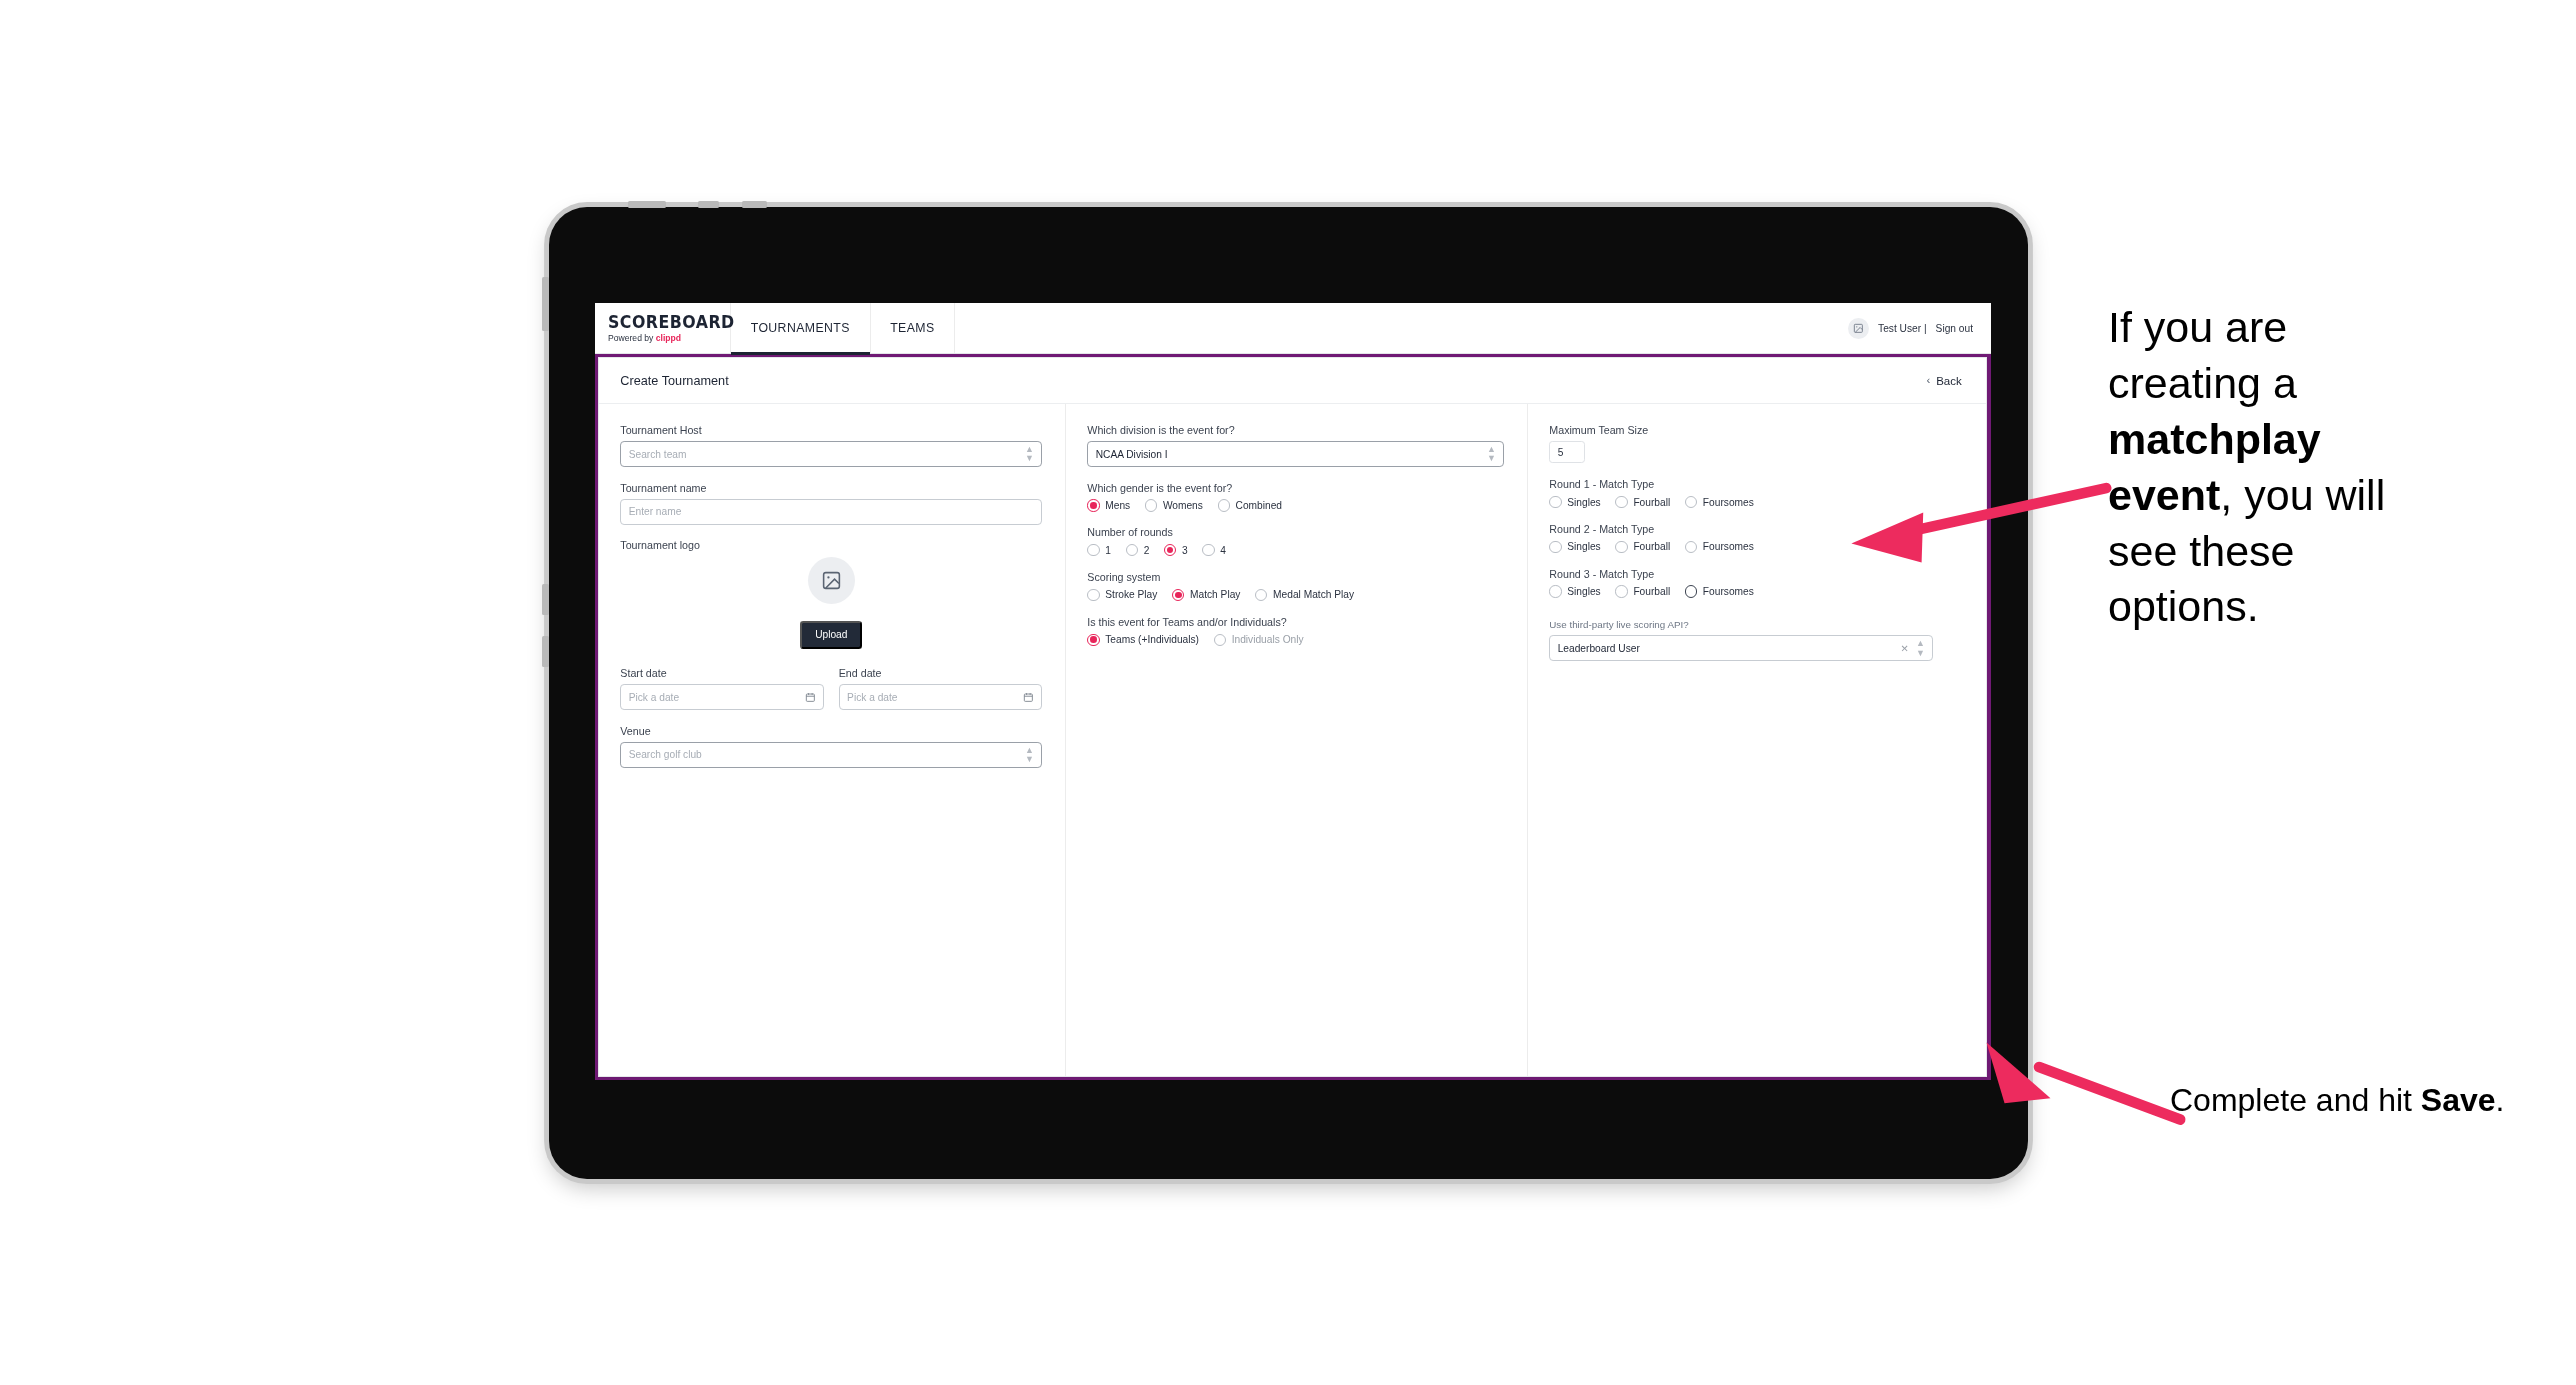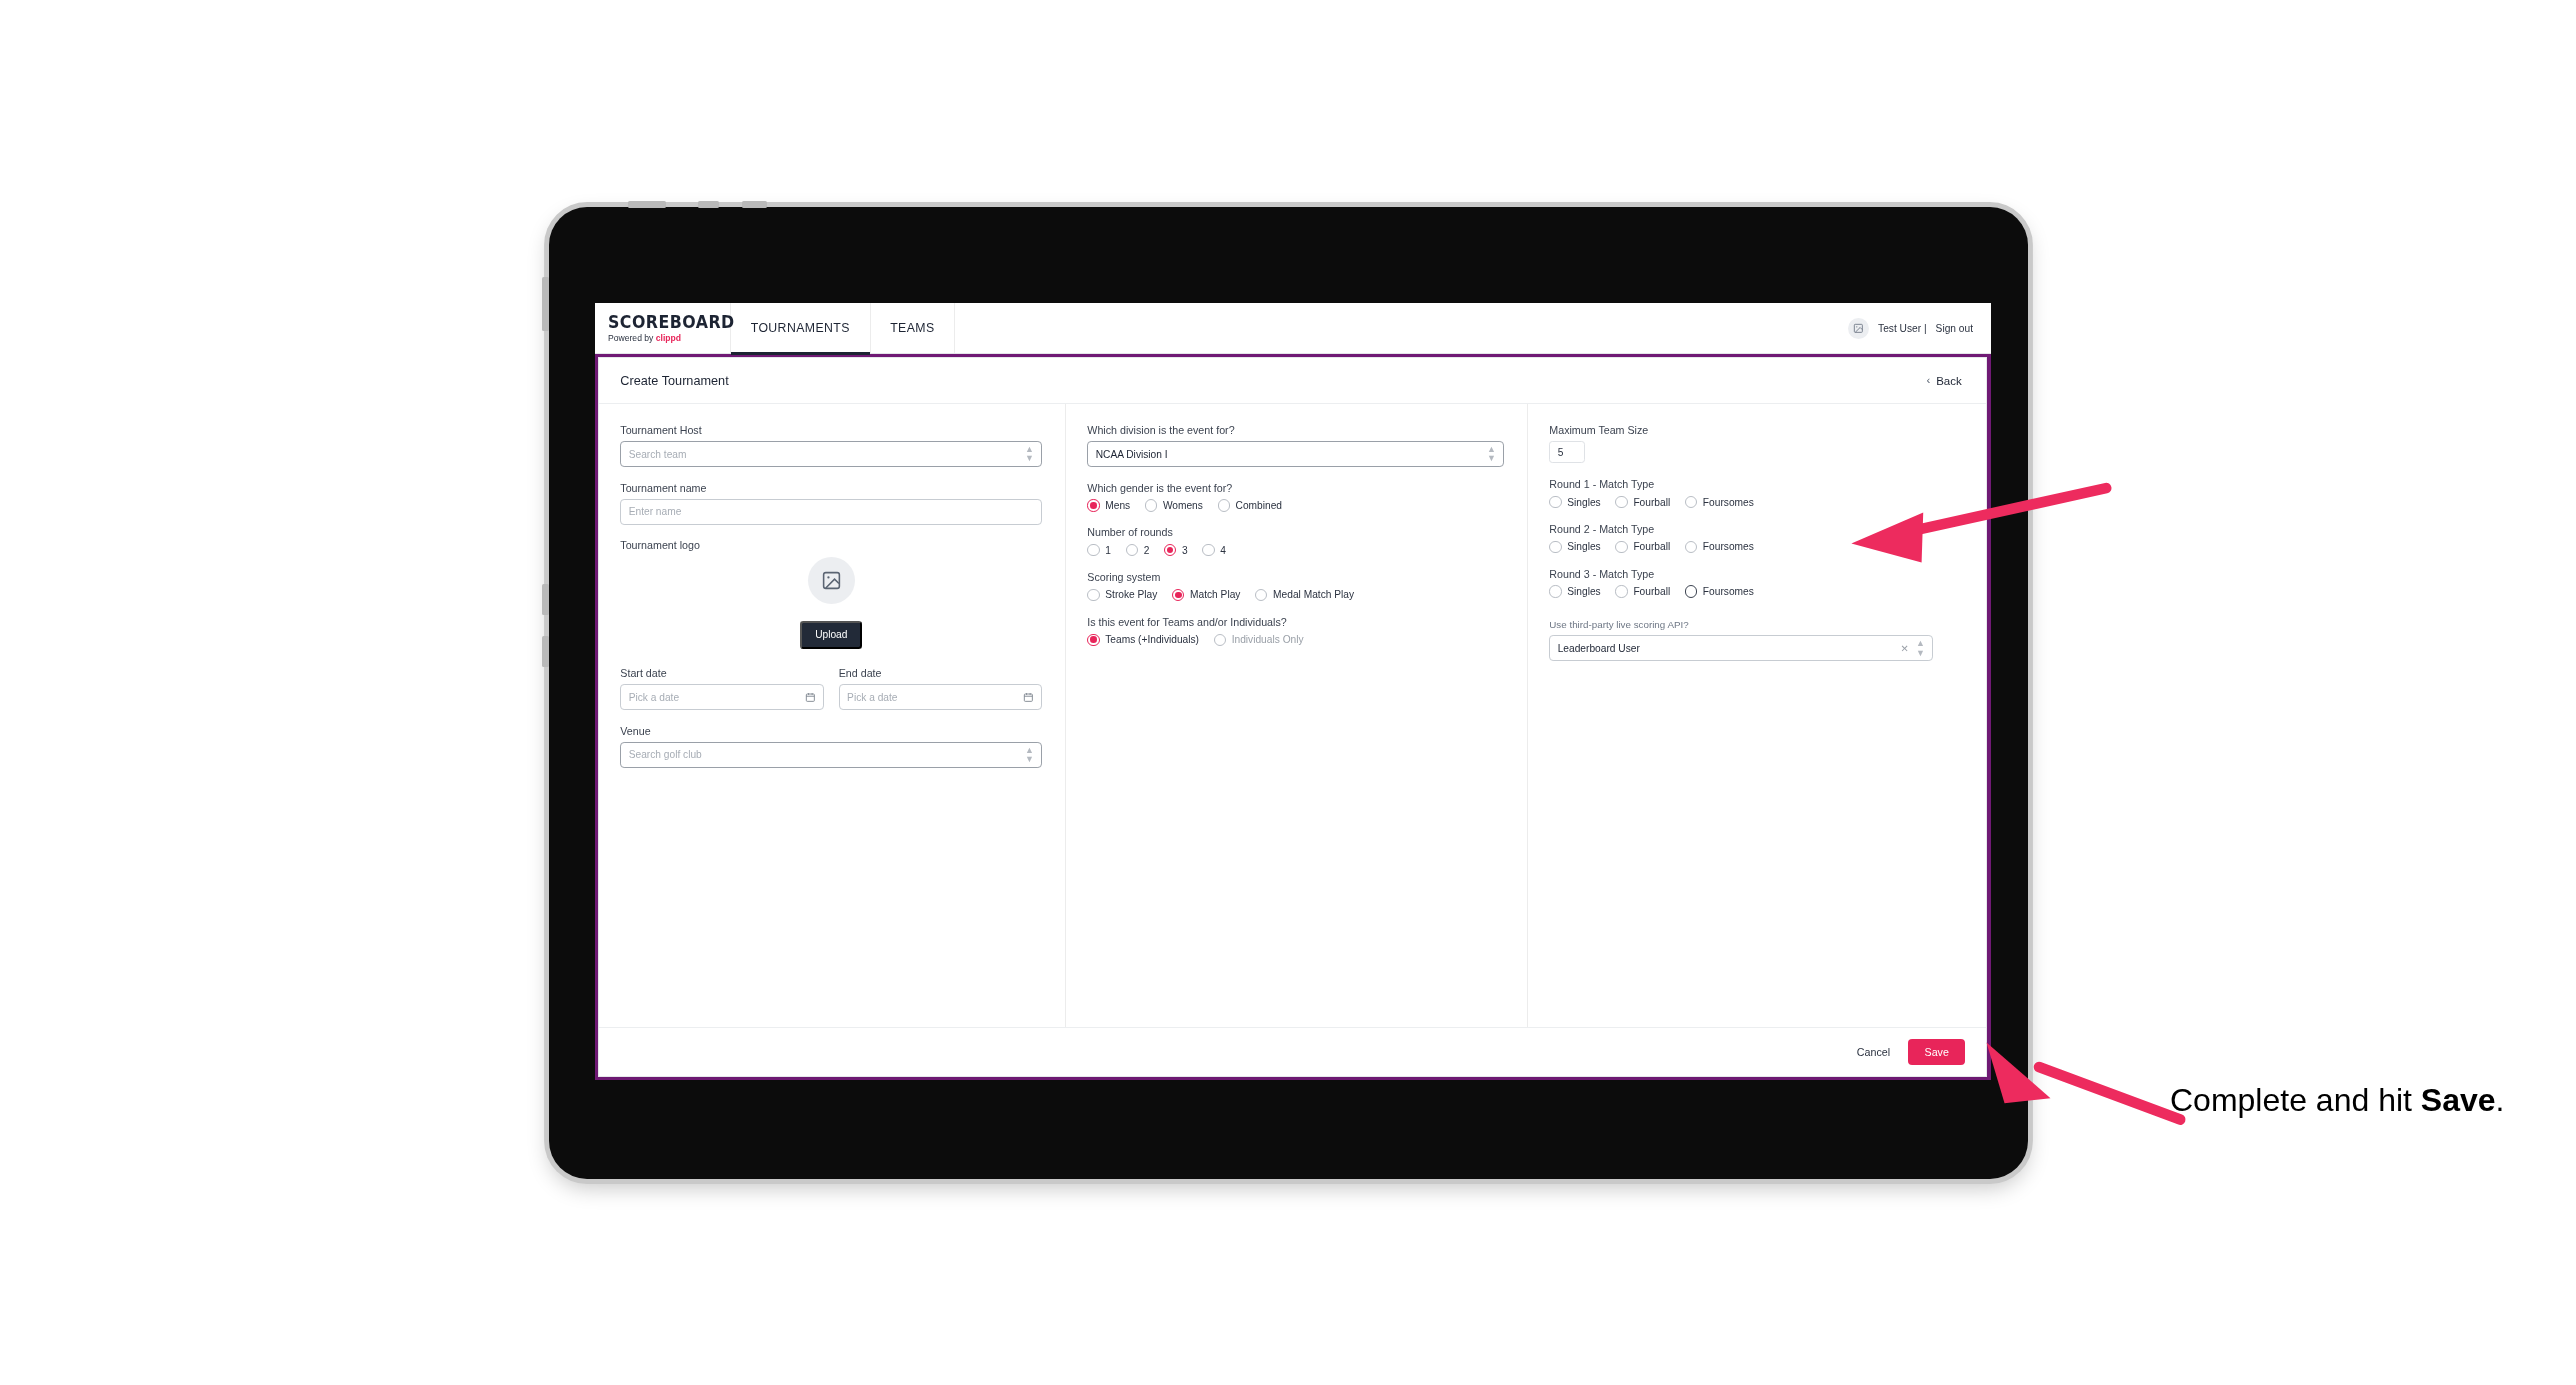--- a/index.html
+++ b/index.html
@@ -527,28 +527,25 @@
               <span class="val">Leaderboard User</span>
               <span class="clear-x">✕</span>
               <span class="stepper-ico">▲<span style="height:0.8px"></span>▼</span>
             </div>
           </div>
 
         </div>
 
       </div>
 
-      <div class="page-foot">
-        <button class="btn-cancel">Cancel</button>
-        <button class="btn-save">Save</button>
-      </div>
 
     </div>
   </div>
 
+  <div class="annot annot-1"><span>If you are creating a </span><b>matchplay event</b><span>, you will see these options.</span></div>
 
   <div class="annot annot-2"><span>Complete and hit </span><b>Save</b><span>.</span></div>
 
   <svg class="arrow" style="left:1836px; top:484px; width:279px; height:98px;" viewBox="0 0 340 120">
     <path d="M330 5 L90 58" stroke="#ed2b5e" stroke-width="13" stroke-linecap="round" fill="none"></path>
     <path d="M18 73 L106 35 L104 96 Z" fill="#ed2b5e"></path>
   </svg>
 
   <svg class="arrow" style="left:1975px; top:1039px; width:238px; height:107px;" viewBox="0 0 290 130">
     <path d="M250 98 L78 34" stroke="#ed2b5e" stroke-width="13" stroke-linecap="round" fill="none"></path>

